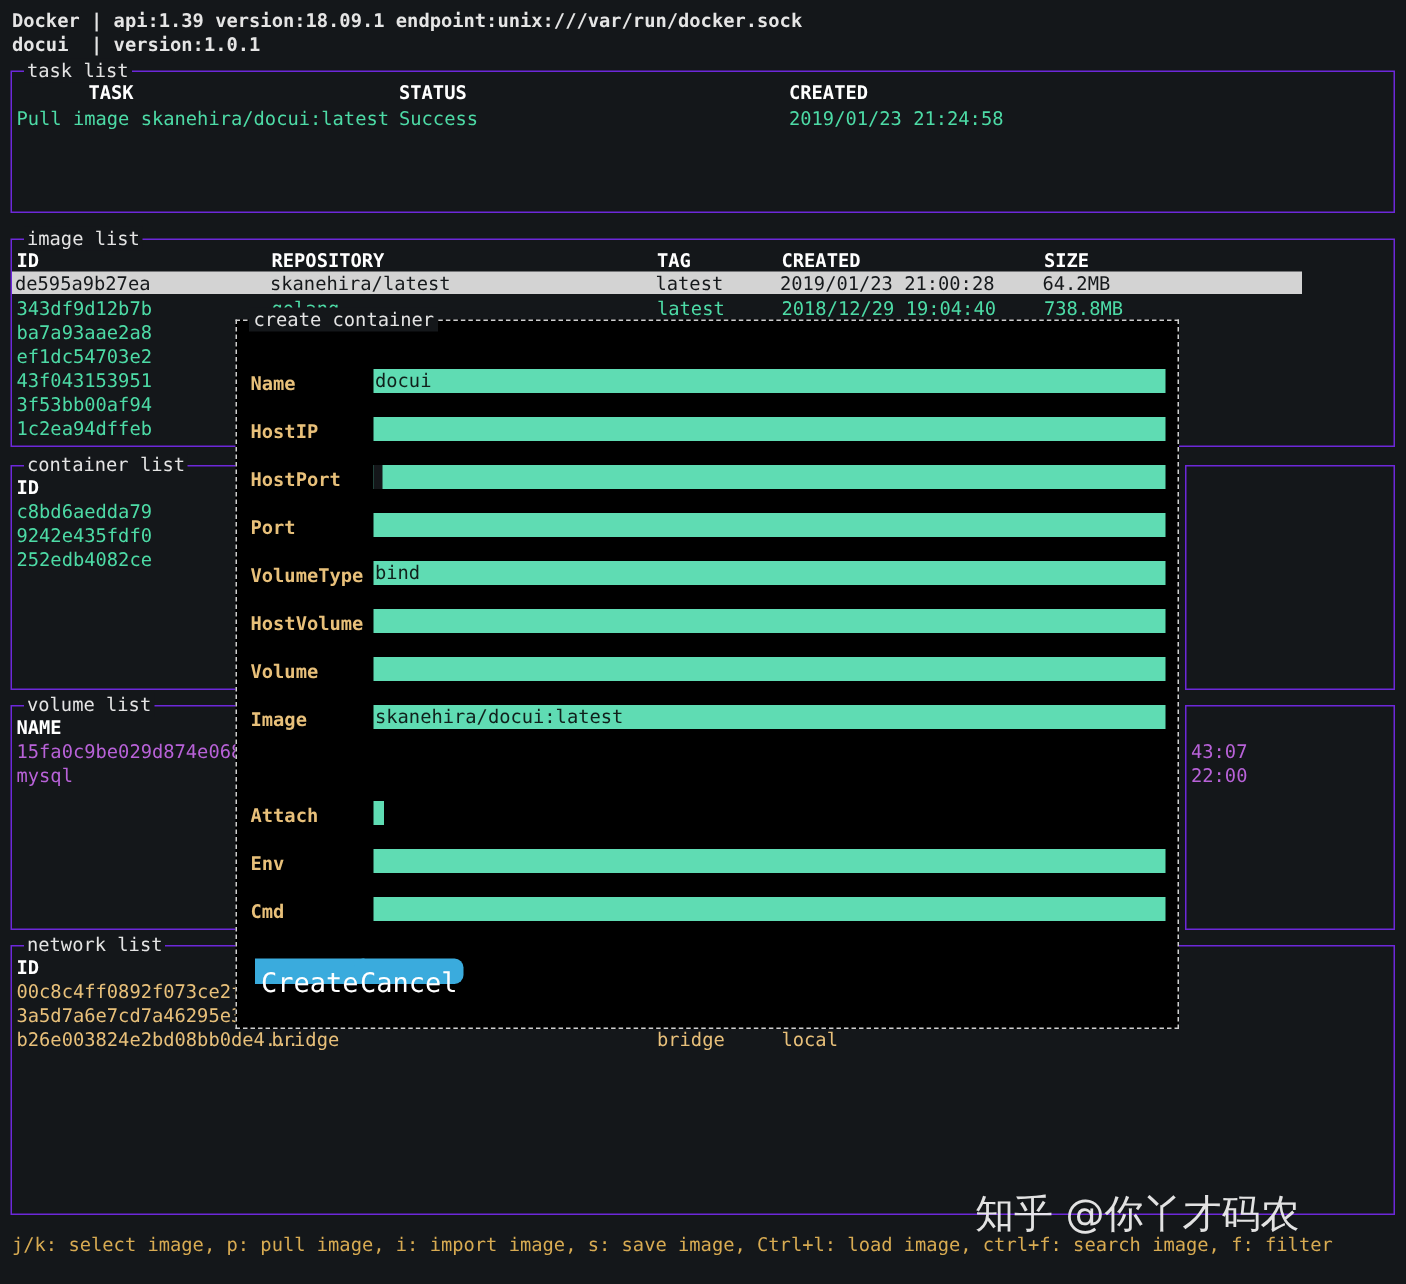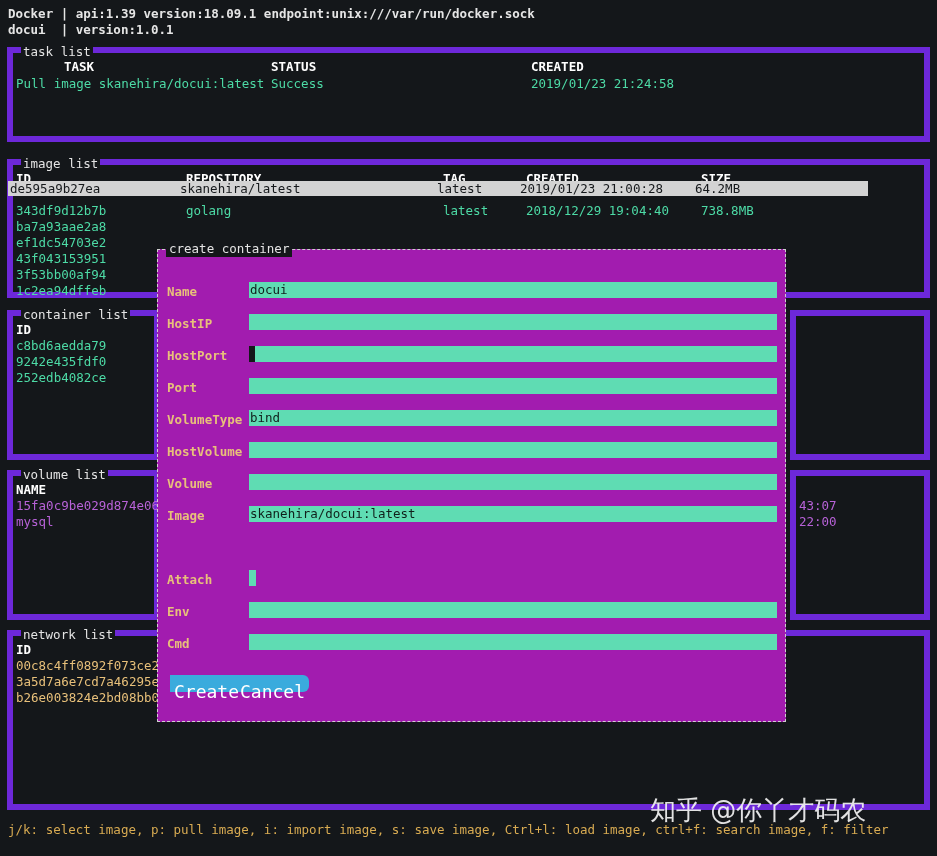--- a/index.html
+++ b/index.html
@@ -12,21 +12,21 @@
     overflow:hidden;
   }
   #screen { position:relative; width:937px; height:856px; background:#14171a; }
 
   
   .hdr { position:absolute; left:8px; color:#e5e5e5; white-space:pre; font-weight:bold; }
   #hdr1 { top:6px; }
   #hdr2 { top:22px; }
 
   
-  .panel { position:absolute; border:6px solid #6d28d9; }
+  .panel { position:absolute; border:1px solid #6d28d9; }
   .panel > .ptitle {
     position:absolute; top:-9px; left:8px;
     background:#14171a; color:#e4e4e4; padding:0 2px;
     white-space:pre; font-size:12.5px;
   }
   .cell { position:absolute; white-space:pre; }
   .colhdr { color:#ffffff; font-weight:bold; }
   .green { color:#4ddba6; }
   .purple { color:#b862d8; }
   .tan    { color:#e8c07a; }
@@ -34,23 +34,22 @@
   
   #sel-row {
     position:absolute; left:8px; top:181px; width:860px; height:15px;
     background:#d3d3d3;
   }
   #sel-row .cell { color:#15181b; }
 
   
   #dialog {
     position:absolute; left:157px; top:213px; width:629px; height:473px;
-    background:#a21caf;
+    background:#000000;
     border:1px dashed #cfcfcf;
-    margin-top:36px;
   }
   #dialog > .ptitle {
     position:absolute; top:-9px; left:8px;
     background:#14171a; color:#e4e4e4; padding:0 3px; white-space:pre;
   }
   .frow { position:absolute; left:0; width:100%; height:24px; }
   .flabel {
     position:absolute; left:9px; top:3px;
     color:#e8c07a; font-weight:bold; white-space:pre;
   }

